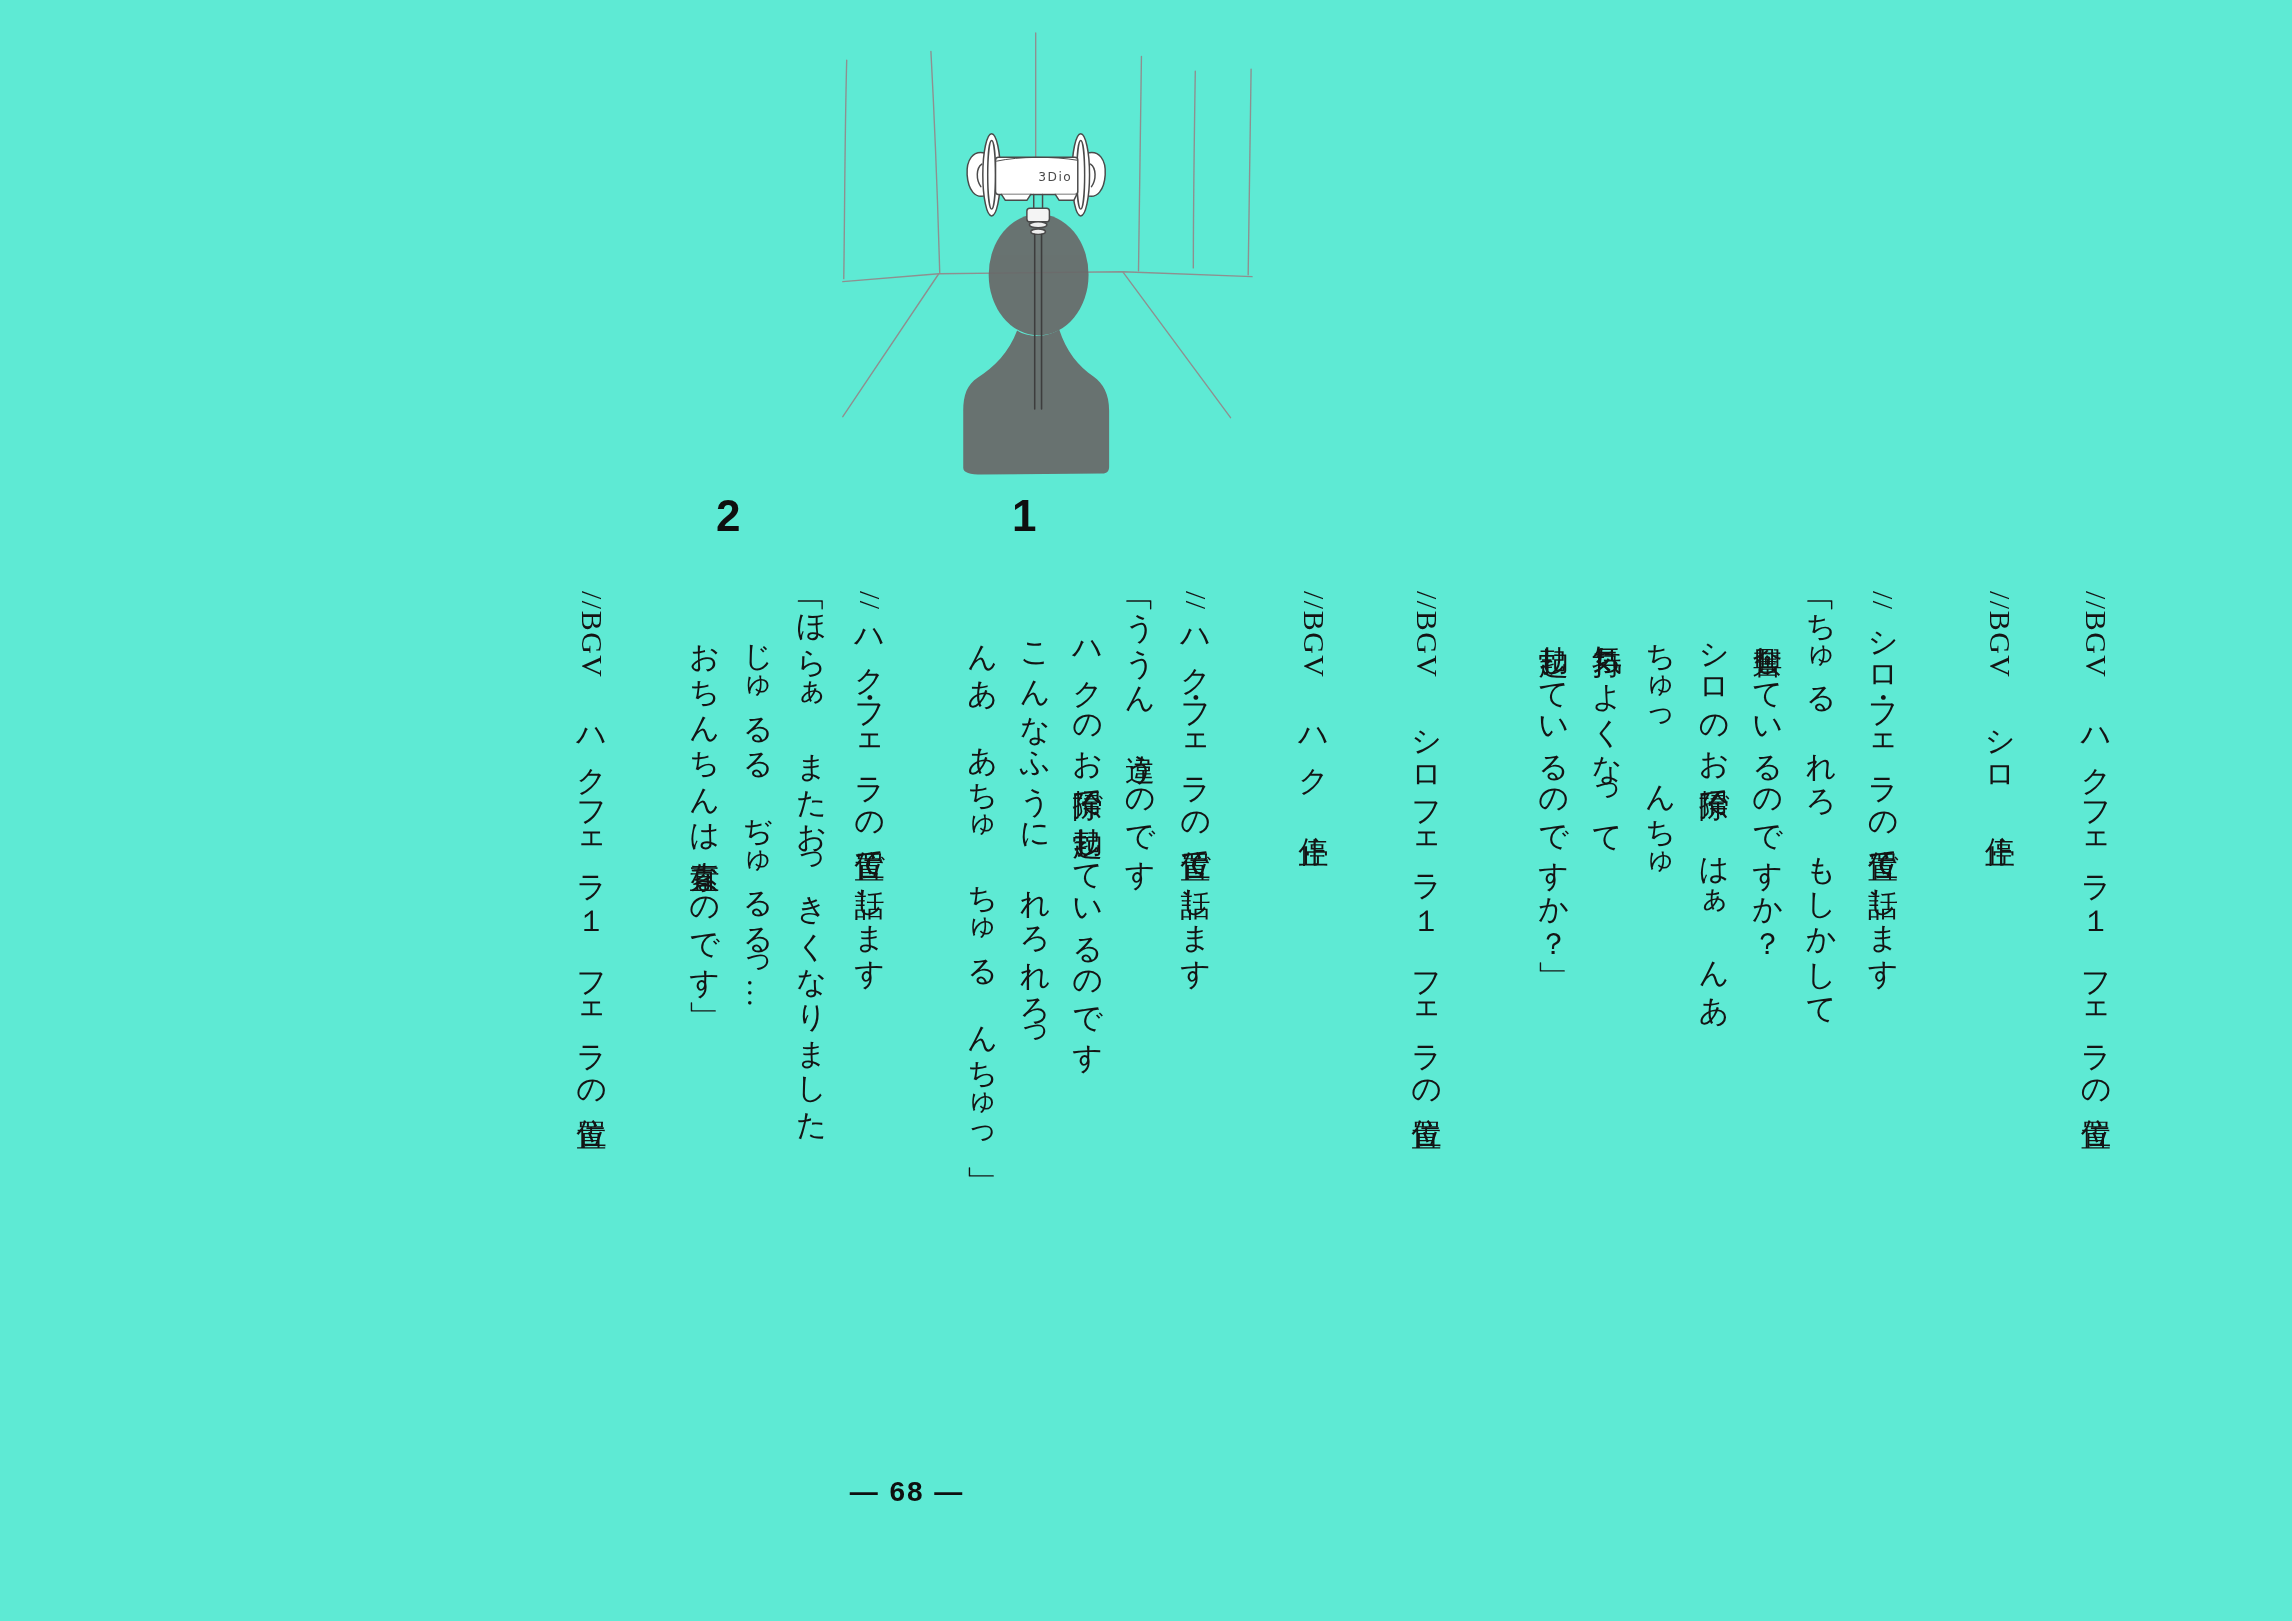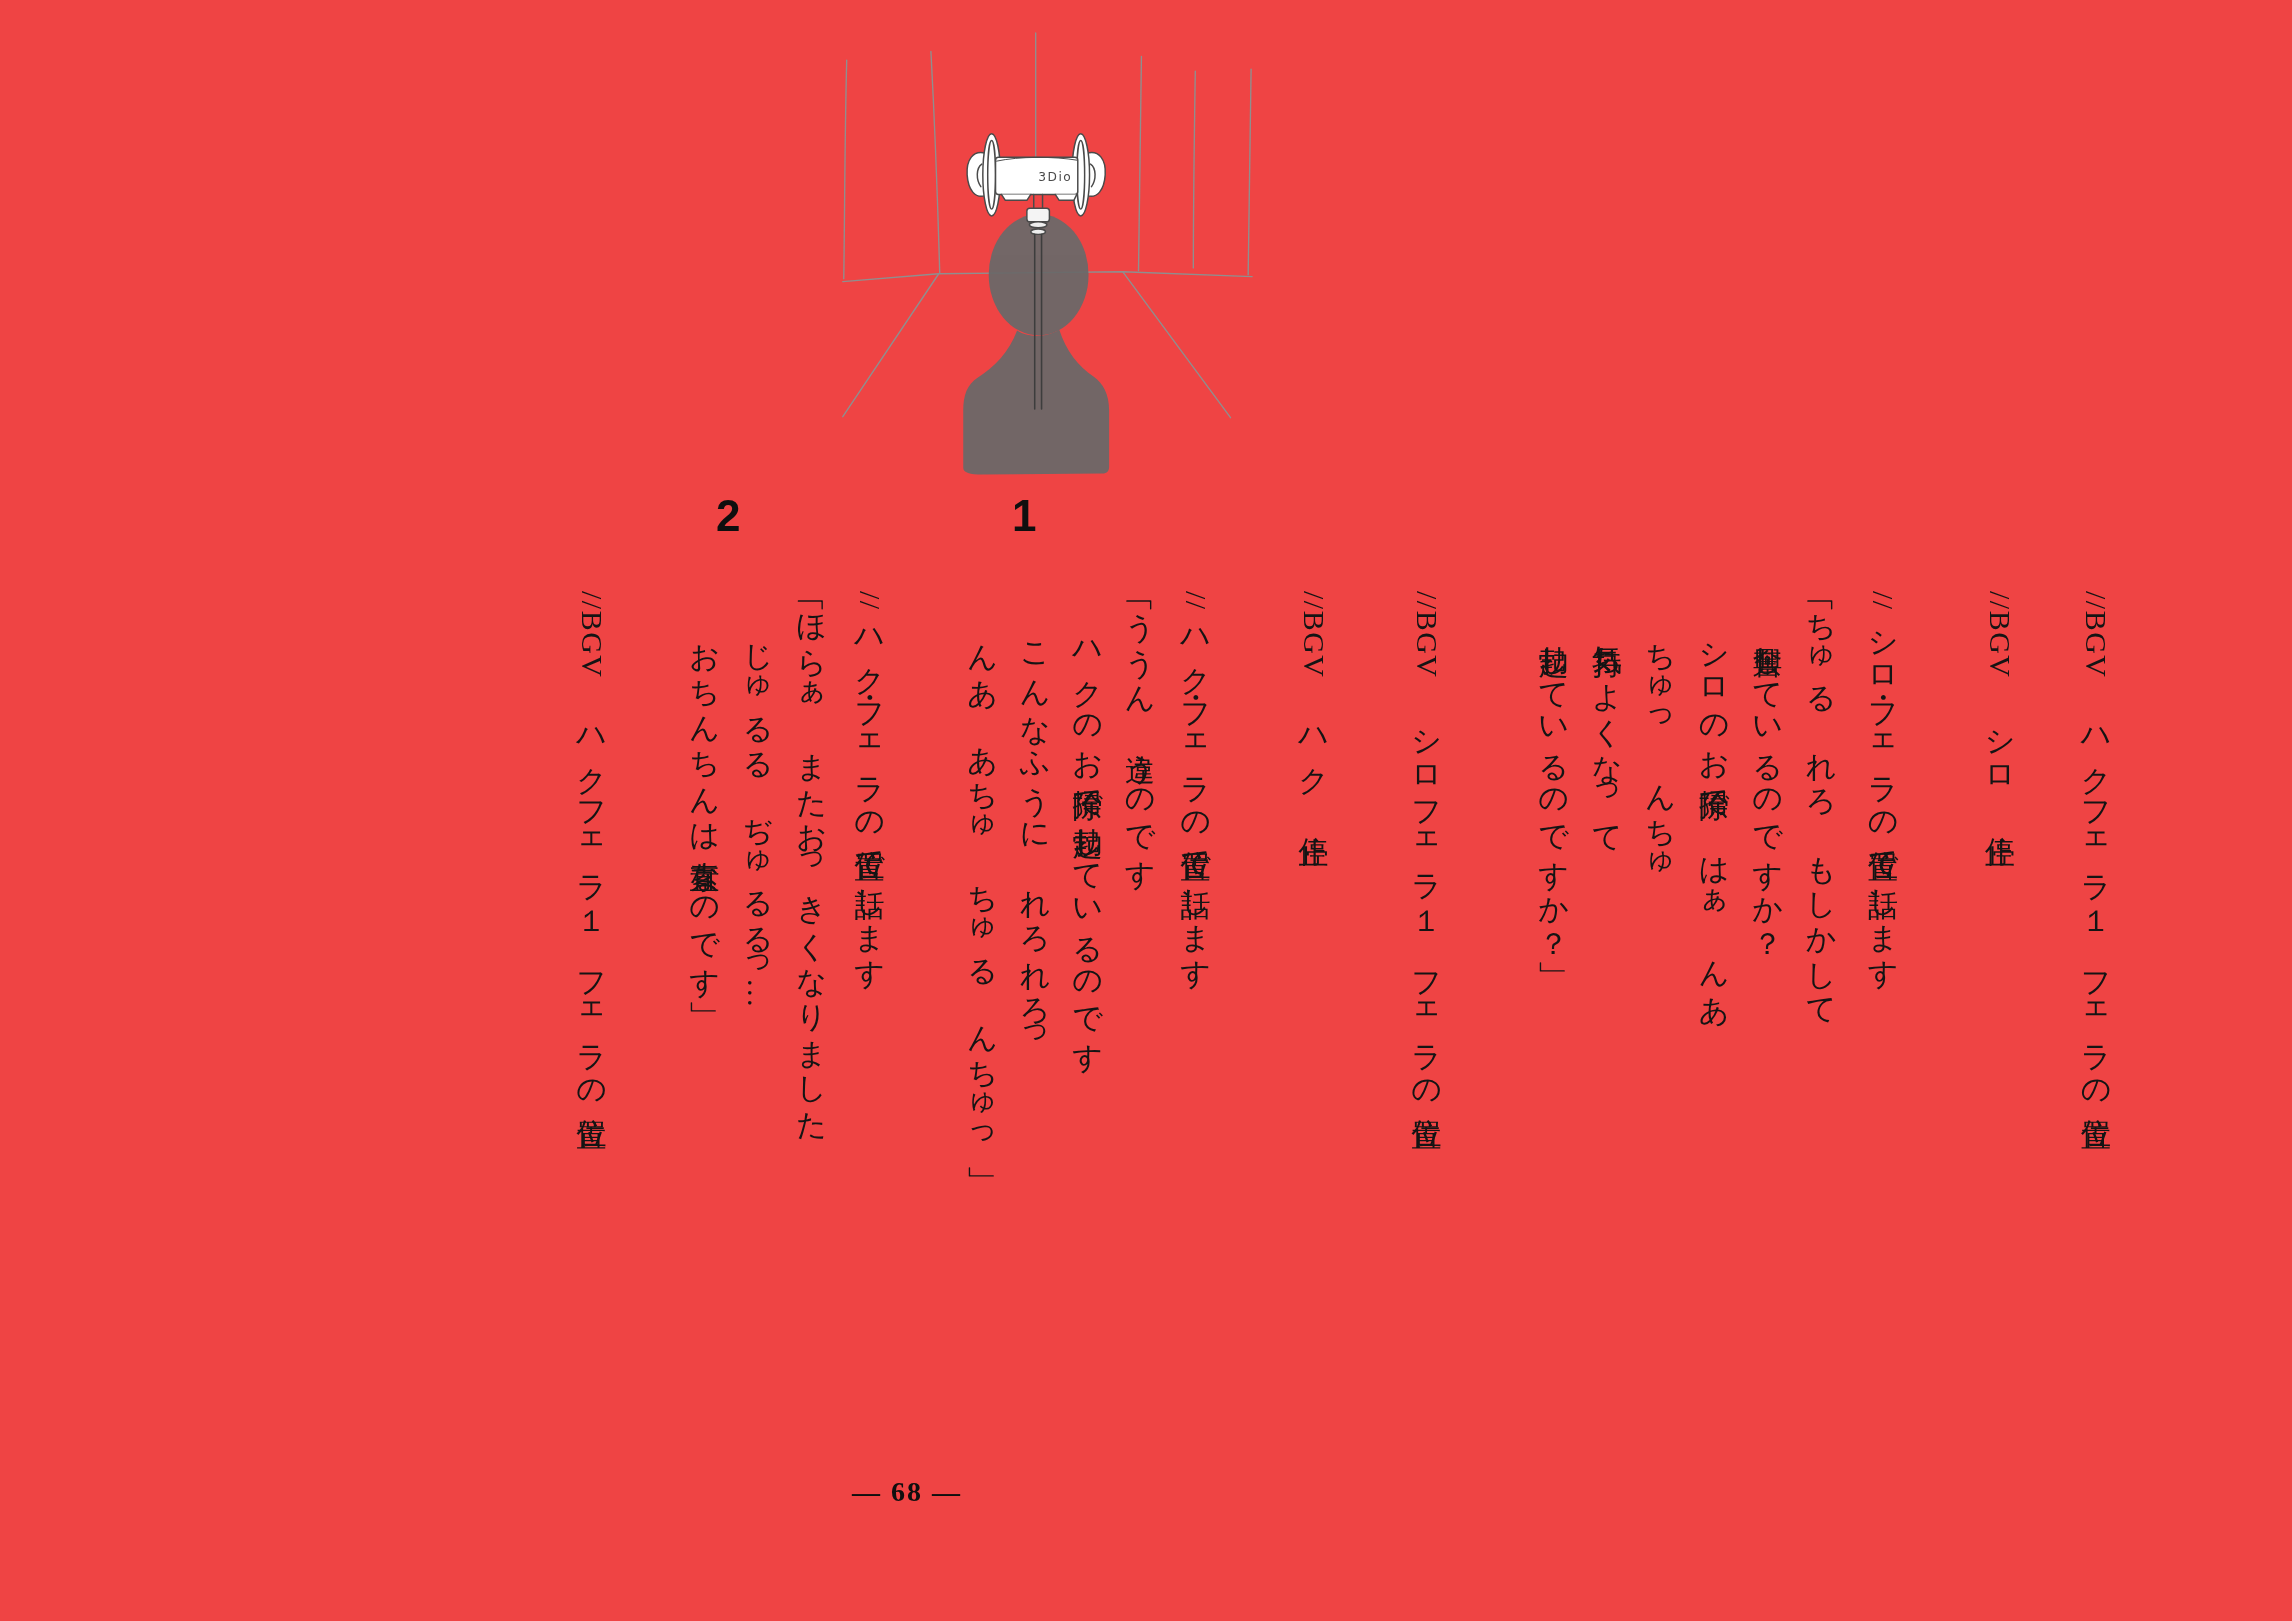--- a/index.html
+++ b/index.html
@@ -1,19 +1,19 @@
 <!DOCTYPE html>
 <html><head>
 <meta charset="utf-8">
 <style>
   html,body { margin:0; padding:0; }
   .page {
     position:relative;
     width:2293px; height:1621px;
-    background:#ef4444;
+    background:#5eead4;
     overflow:hidden;
     font-family:"Liberation Serif","DejaVu Serif",serif;
   }
   .fig { position:absolute; left:823px; top:27.4px; }
   .poslabel {
     position:absolute; top:491px;
     font-family:"Liberation Sans","DejaVu Sans",sans-serif;
     font-weight:600; font-size:44px; color:#0f0f0f;
   }
   .l2 { left:716px; }
@@ -22,21 +22,21 @@
     position:absolute; top:591px; right:182px; height:696px;
     writing-mode:vertical-rl; text-orientation:mixed;
     font-size:30px; line-height:1; letter-spacing:1.5px;
     color:#141414; white-space:nowrap;
   }
   .ln { line-height:1; }
   .i  { padding-top:32px; }
   .pagenum {
     position:absolute; top:1476px; left:0; width:1814px;
     text-align:center;
-    font-family:Liberation Serif, serif;
+    font-family:Liberation Sans, sans-serif;
     font-size:28px; font-weight:600; letter-spacing:2px; color:#0f0f0f;
   }
   svg text.micLabel {
     font-family:"DejaVu Sans",sans-serif;
     font-size:12.5px; letter-spacing:1.5px; fill:#4a4a4a;
   }
 </style>
 </head>
 <body>
 

